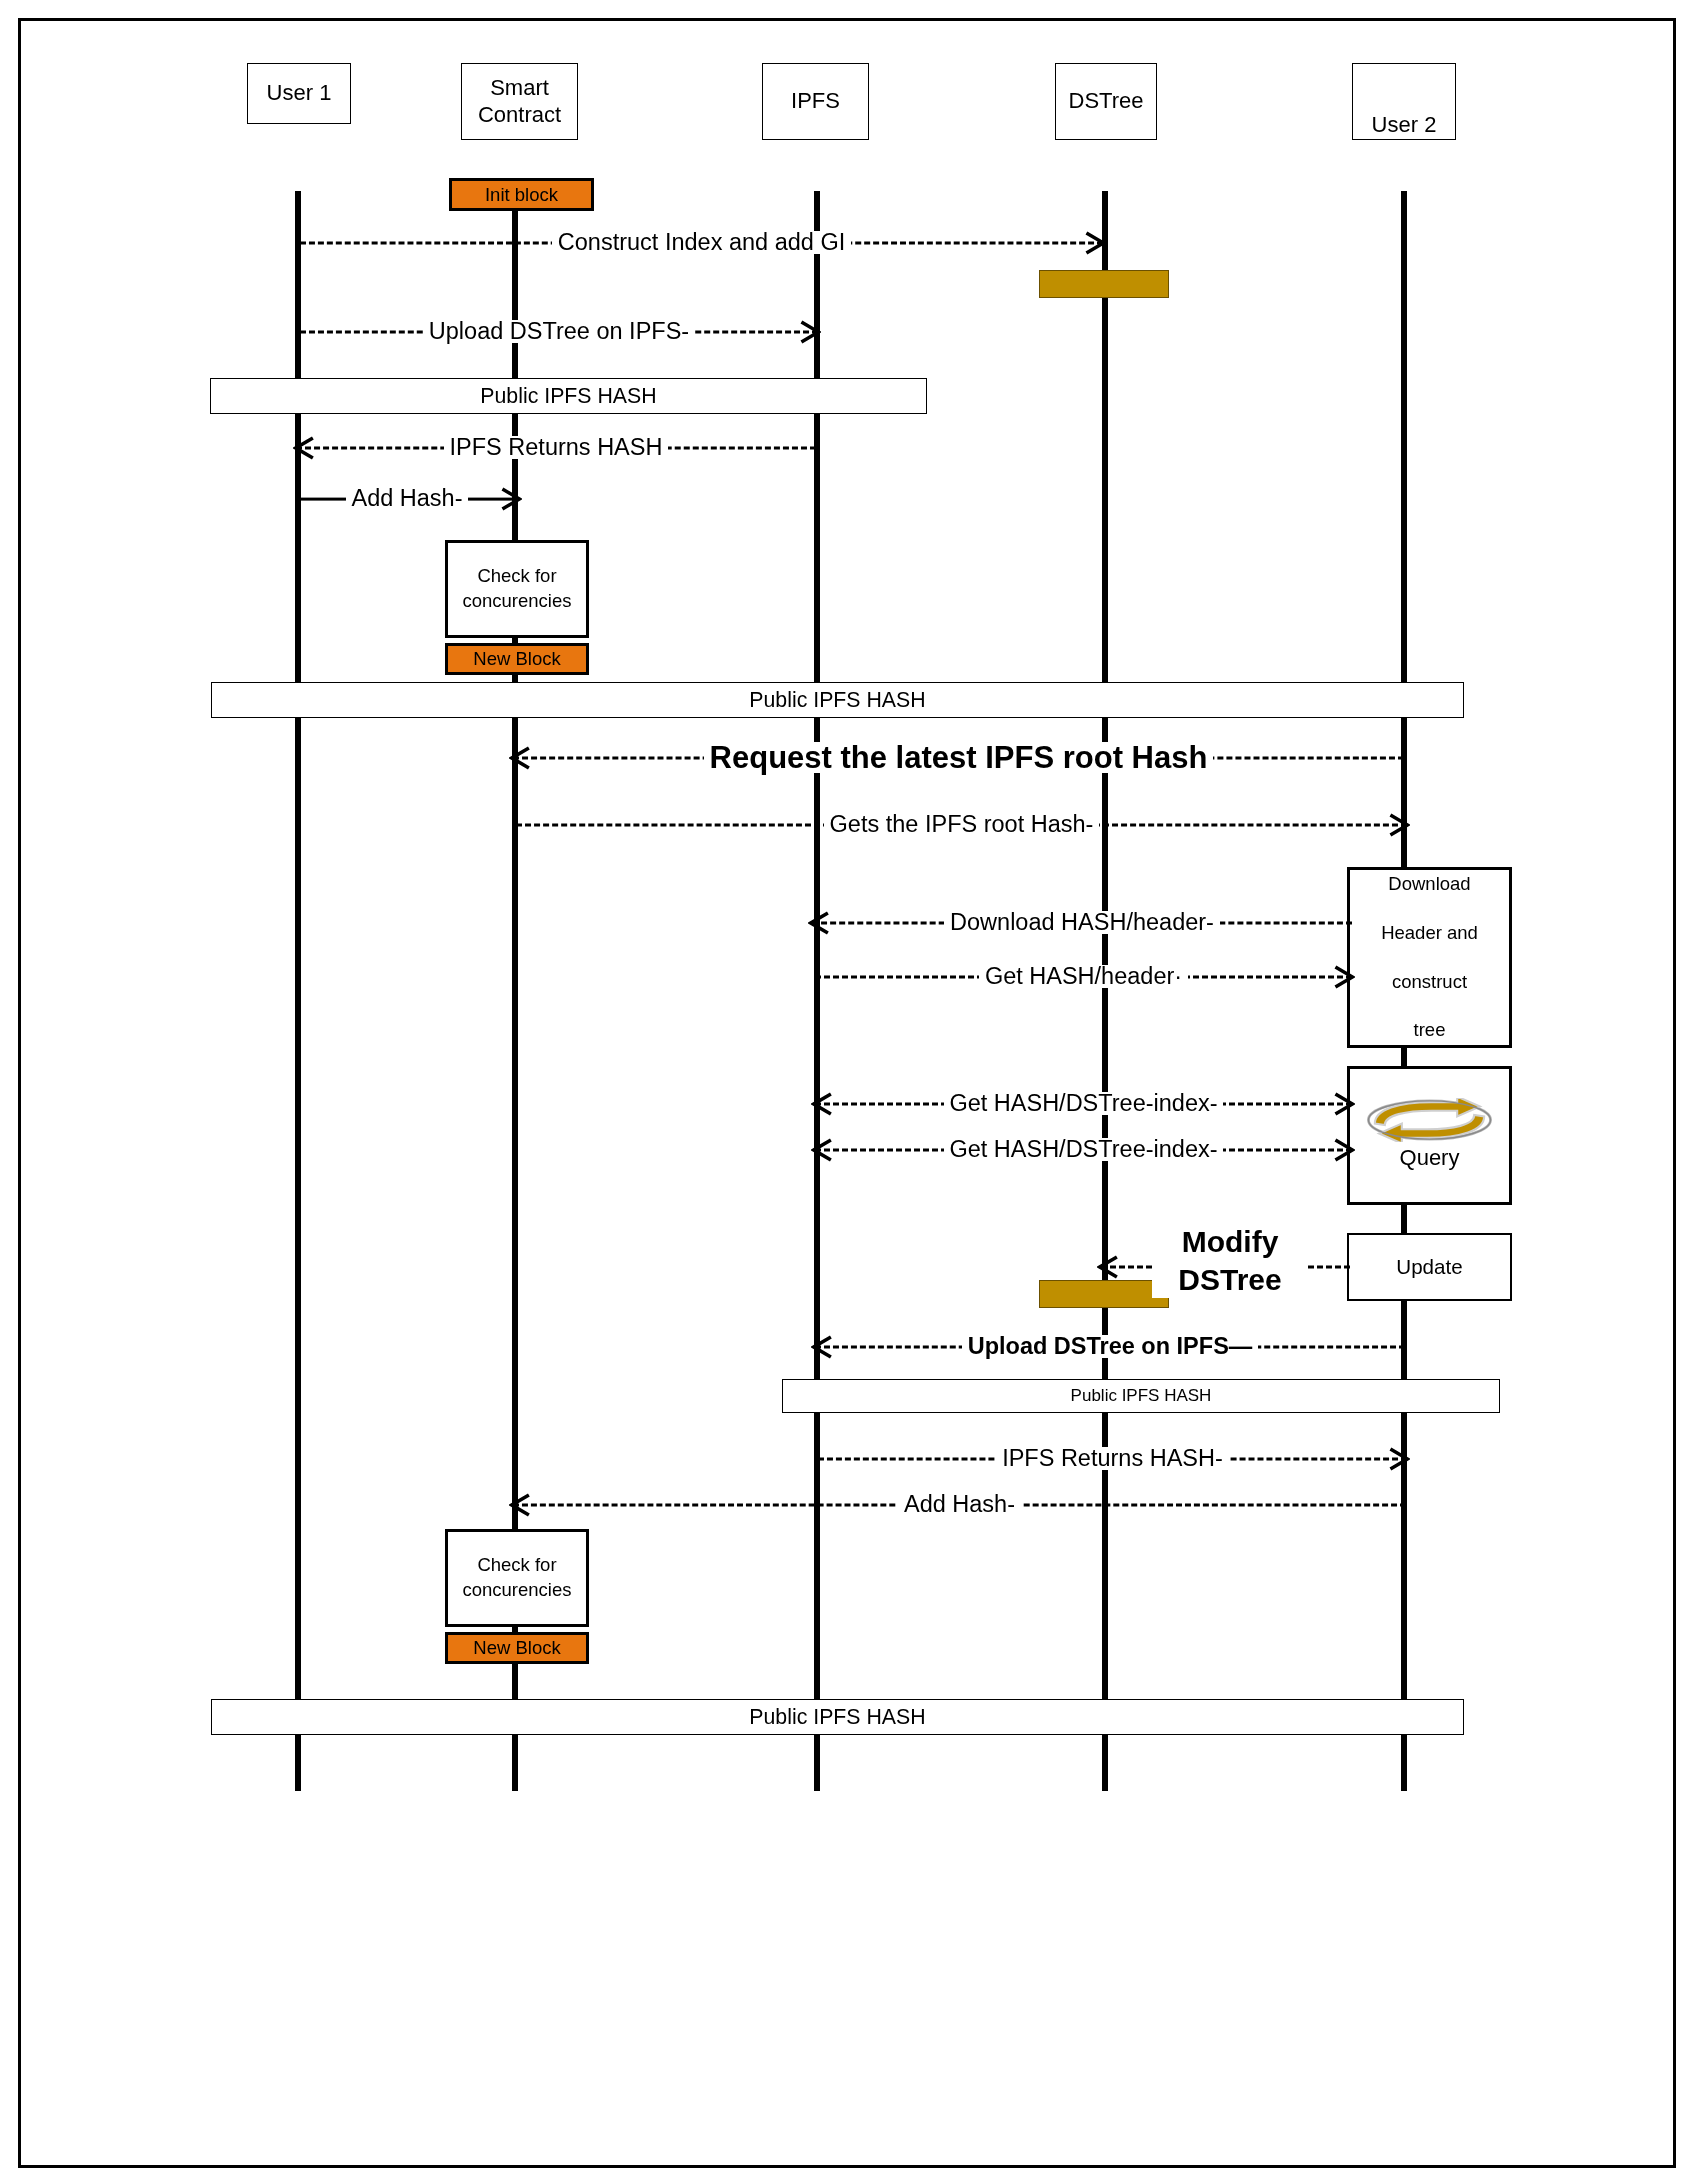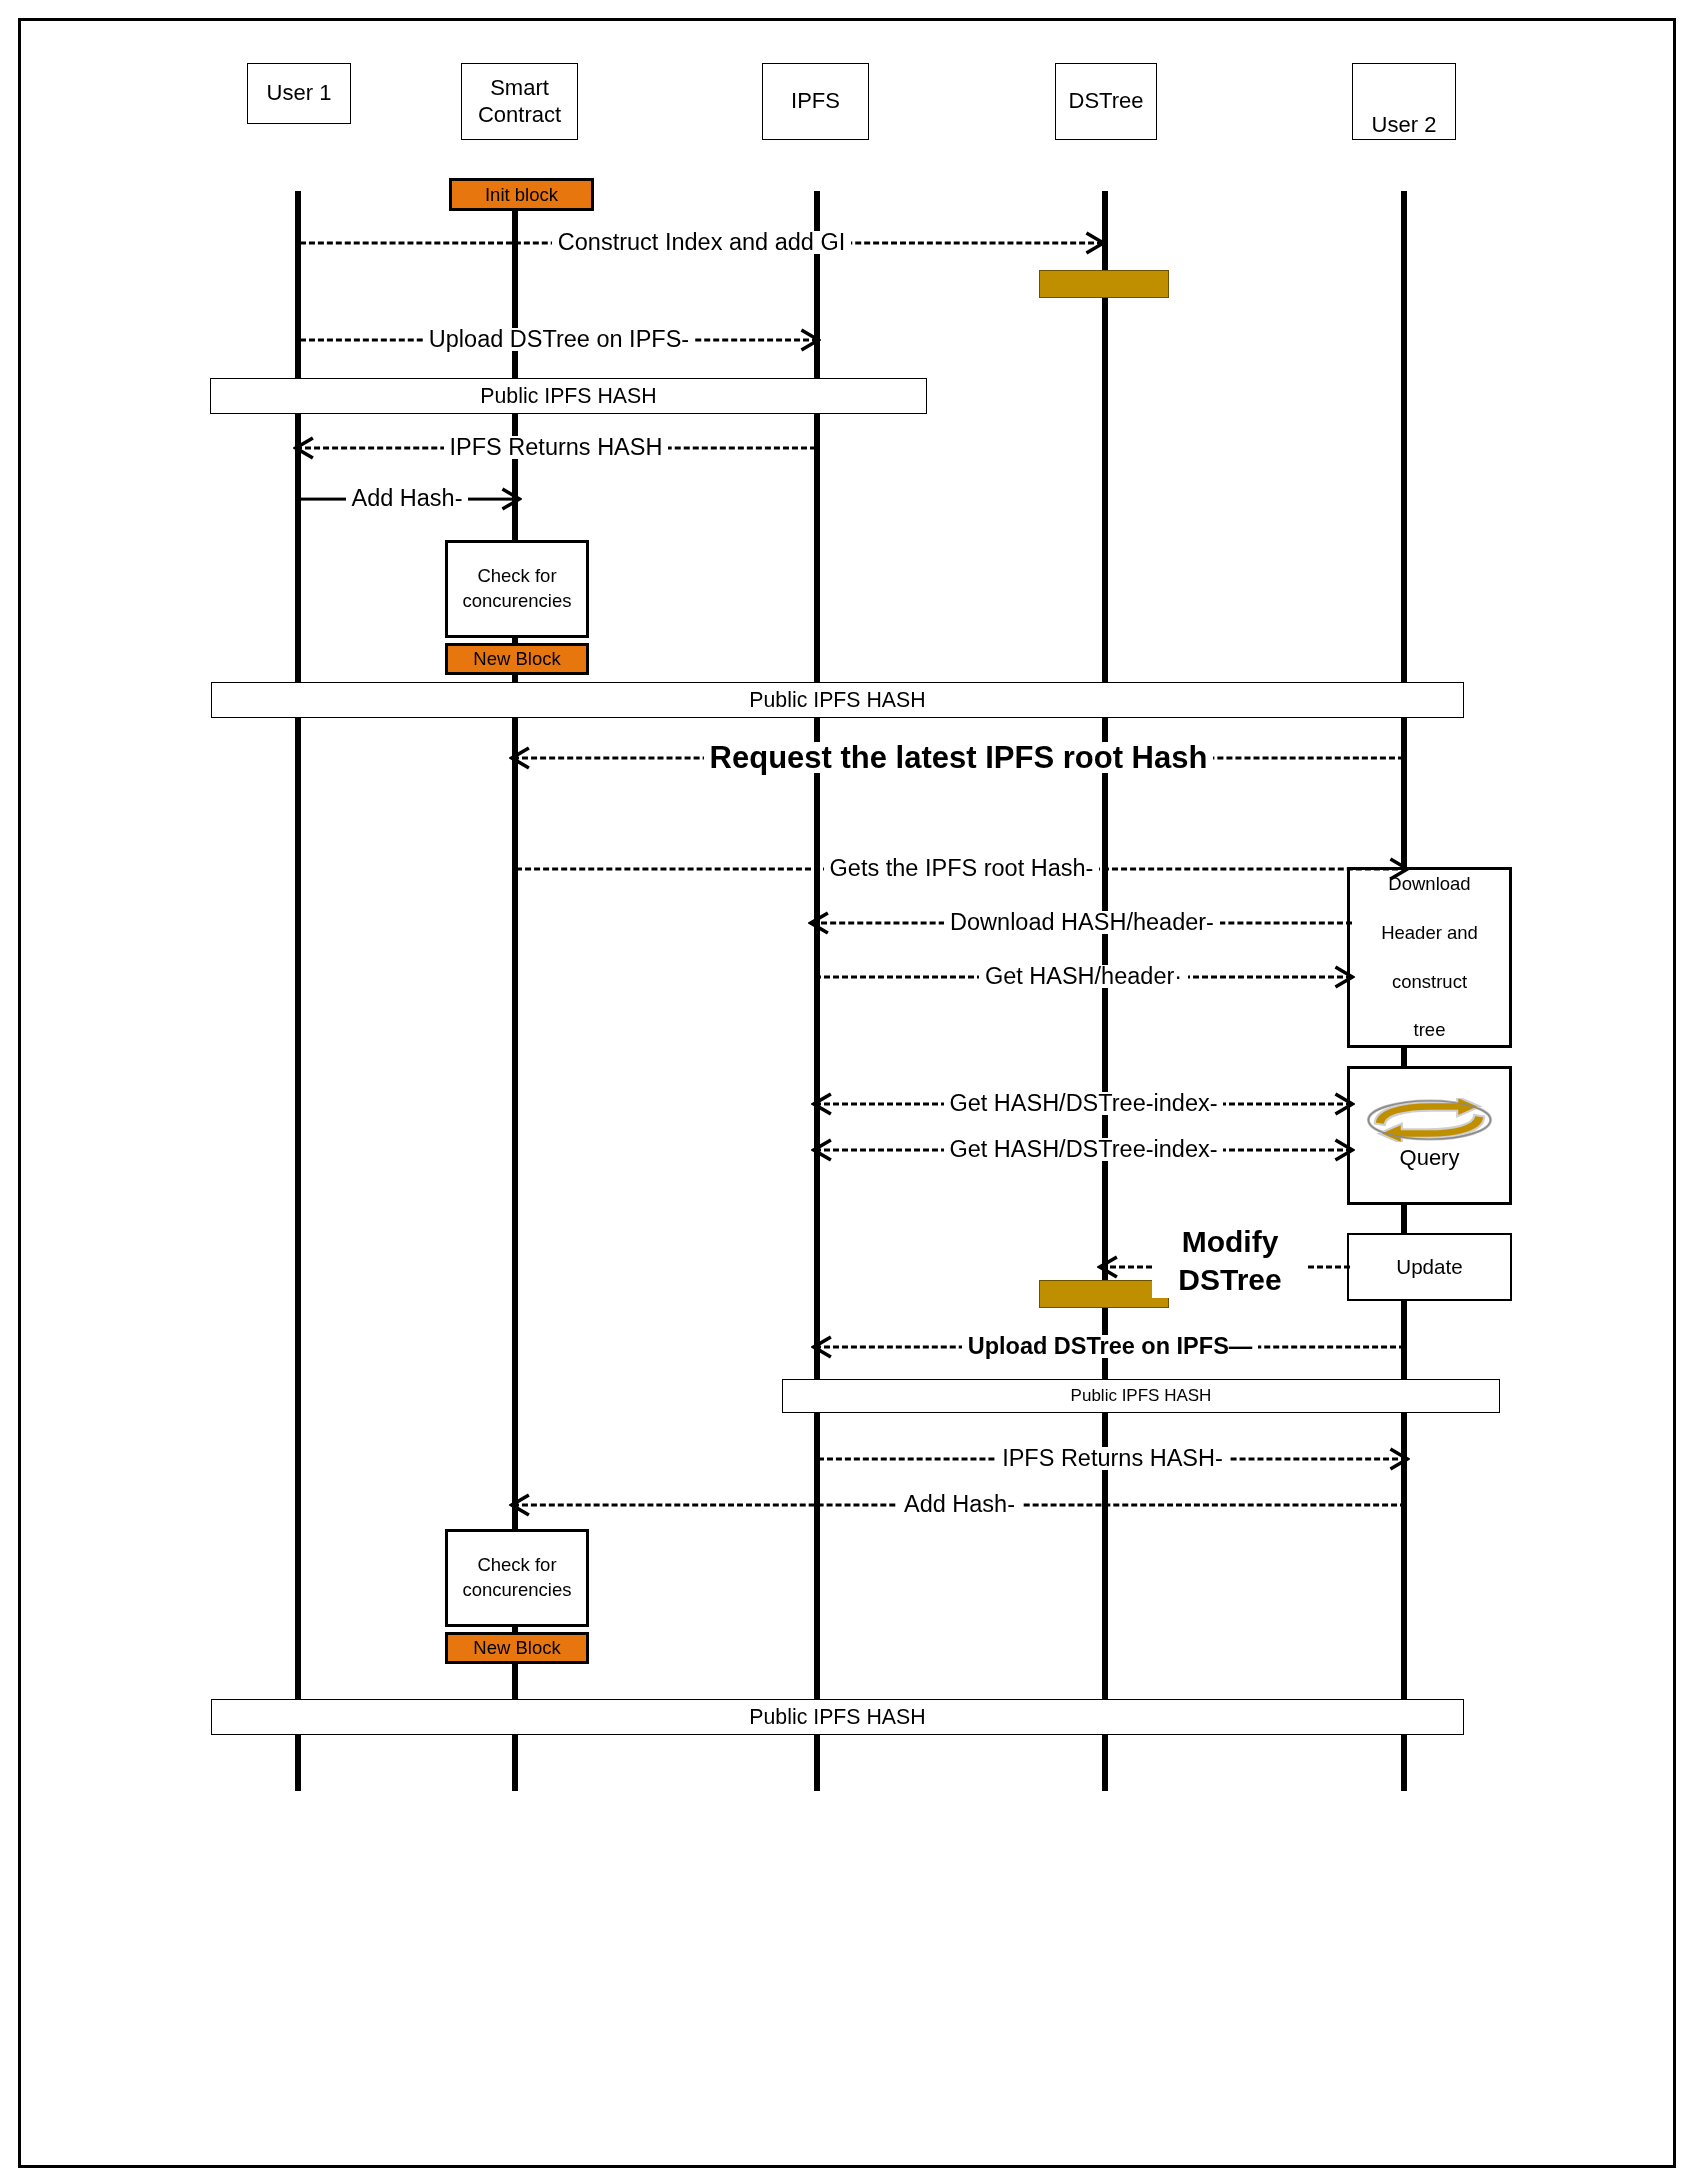--- a/index.html
+++ b/index.html
@@ -150,21 +150,21 @@
     <span class="label">Construct Index and add GI</span>
     <span class="ah" style="right:-2.8px;">
       <svg width="21.3" height="27" viewBox="0 0 30 38">
           <path d="M2 5 L26 19 L2 33" fill="none" stroke="#000" stroke-width="5"></path>
         </svg>
     </span>
   </div>
 
   <div class="gold-bar" style="left:1039px;top:270px;width:130px;height:28.4px;"></div>
 
-  <div class="msg" style="left:300px;top:324px;width:518px;">
+  <div class="msg" style="left:300px;top:316px;width:518px;">
     <div class="dash"></div>
     <span class="label">Upload DSTree on IPFS-</span>
     <span class="ah" style="right:-2.8px;">
       <svg width="21.3" height="27" viewBox="0 0 30 38">
           <path d="M2 5 L26 19 L2 33" fill="none" stroke="#000" stroke-width="5"></path>
         </svg>
     </span>
   </div>
 
   <div class="hash-bar" style="left:210px;top:378px;width:717px;height:36px;">
@@ -207,21 +207,21 @@
   <div class="msg" style="left:513px;top:742px;width:891px;">
     <div class="dash"></div>
     <span class="label bold">Request the latest IPFS root Hash</span>
     <span class="ah" style="left:-4.3px;">
       <svg width="21.3" height="27" viewBox="0 0 30 38">
           <path d="M28 5 L4 19 L28 33" fill="none" stroke="#000" stroke-width="5"></path>
         </svg>
     </span>
   </div>
 
-  <div class="msg" style="left:516px;top:853px;width:891px;text-align:center;">
+  <div class="msg" style="left:516px;top:809px;width:891px;text-align:center;">
     <div class="dash"></div>
     <span class="label">Gets the IPFS root Hash-</span>
     <span class="ah" style="right:-2.8px;">
       <svg width="21.3" height="27" viewBox="0 0 30 38">
           <path d="M2 5 L26 19 L2 33" fill="none" stroke="#000" stroke-width="5"></path>
         </svg>
     </span>
   </div>
 
   <div class="proc-box" style="left:1347px;top:867px;width:165px;height:181px;flex-direction:column;gap:24px;">

